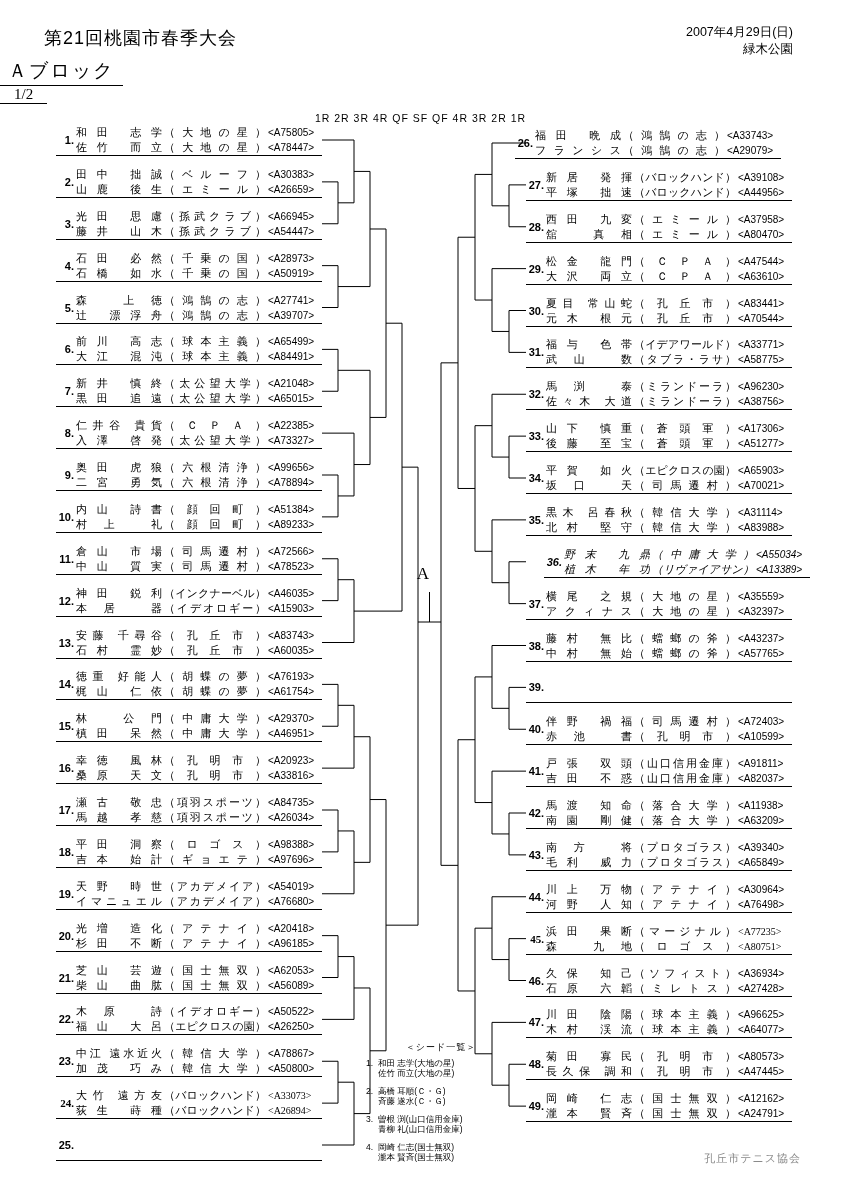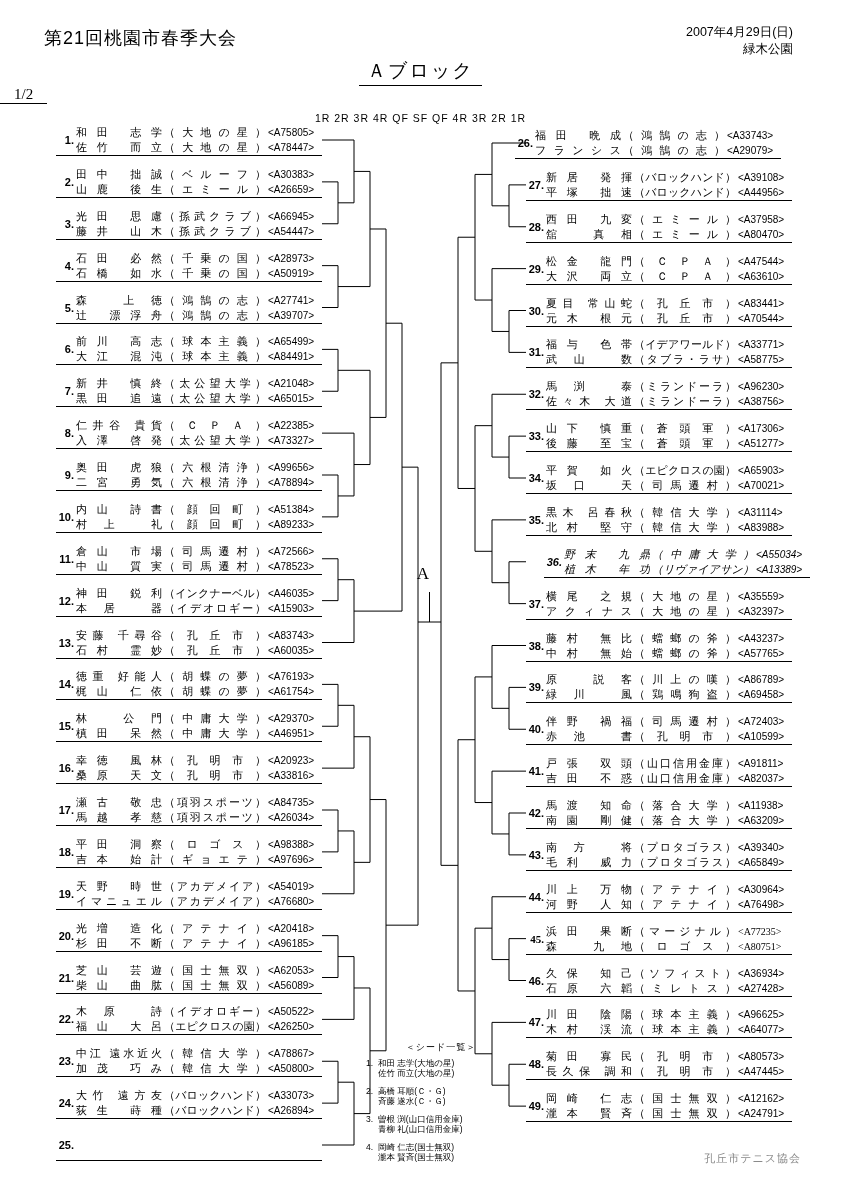--- a/index.html
+++ b/index.html
@@ -6,21 +6,21 @@
   body{
     width:841px;height:1190px;position:relative;background:#ffffff;
     font-family:"Liberation Sans","DejaVu Sans",sans-serif;color:#000;
     overflow:hidden;
   }
   .abs{position:absolute;}
   
   #doc-title{left:44px;top:26px;font-size:18px;letter-spacing:1px;}
   #date-block{right:48px;top:24px;font-size:12.5px;text-align:right;line-height:17px;}
   
-  #block-title{left:0;top:58px;width:841px;text-align:center;font-size:0;}
+  #block-title{left:0;top:58px;width:841px;font-size:0;}
   #block-title .bt-inner{display:inline-block;font-size:19px;letter-spacing:2px;border-bottom:1.5px solid #000;padding:0 8px 1px 8px;font-family:"Liberation Serif","DejaVu Serif",serif;}
   #sheet-no{left:0;top:86px;width:841px;text-align:left;font-size:0;}
   #sheet-no .sn-inner{display:inline-block;font-size:15px;border-bottom:1.5px solid #000;padding:0 14px 0 14px;font-family:"Liberation Serif","DejaVu Serif",serif;}
   #round-row{left:0;top:112px;width:841px;text-align:center;font-size:10.5px;letter-spacing:1px;}
   
   .entry{position:absolute;width:266px;height:30px;border-bottom:1px solid #000;}
   .entry .eno{position:absolute;left:-2px;top:9px;width:20px;text-align:right;font-weight:bold;font-size:11px;}
   .entry .rows{position:absolute;left:20px;top:0;width:246px;}
   .prow{display:flex;height:15px;line-height:15px;font-size:11px;white-space:nowrap;}
   .pname{display:inline-block;width:86px;text-align:justify;text-align-last:justify;overflow:hidden;}
@@ -572,21 +572,21 @@
           <span class="pclub">（韓信大学）</span>
           <span class="pid">&lt;A78867&gt;</span>
         </div>
         <div class="prow">
           <span class="pname">加茂 巧み</span>
           <span class="pclub">（韓信大学）</span>
           <span class="pid">&lt;A50800&gt;</span>
         </div>
       </div>
     </div>
-    <div class="entry" style="left: 56px; top: 1088.12px; width: 266px;">
+    <div class="entry" style="left: 56px; top: 1088.12px; width: 266px; font-family: Liberation Serif, serif;">
       <span class="eno">24.</span>
       <div class="rows">
         <div class="prow">
           <span class="pname">大竹 遠方友</span>
           <span class="pclub">（バロックハンド）</span>
           <span class="pid">&lt;A33073&gt;</span>
         </div>
         <div class="prow">
           <span class="pname">荻生 蒔種</span>
           <span class="pclub">（バロックハンド）</span>
@@ -787,32 +787,20 @@
         </div>
         <div class="prow">
           <span class="pname">中村 無始</span>
           <span class="pclub">（蟷螂の斧）</span>
           <span class="pid">&lt;A57765&gt;</span>
         </div>
       </div>
     </div>
     <div class="entry" style="left: 526px; top: 672.375px; width: 266px;">
       <span class="eno">39.</span>
-      <div class="rows">
-        <div class="prow">
-          <span class="pname">原 説客</span>
-          <span class="pclub">（川上の嘆）</span>
-          <span class="pid">&lt;A86789&gt;</span>
-        </div>
-        <div class="prow">
-          <span class="pname">緑川 風</span>
-          <span class="pclub">（鶏鳴狗盗）</span>
-          <span class="pid">&lt;A69458&gt;</span>
-        </div>
-      </div>
     </div>
     <div class="entry" style="left: 526px; top: 714.25px; width: 266px;">
       <span class="eno">40.</span>
       <div class="rows">
         <div class="prow">
           <span class="pname">伴野 禍福</span>
           <span class="pclub">（司馬遷村）</span>
           <span class="pid">&lt;A72403&gt;</span>
         </div>
         <div class="prow">

